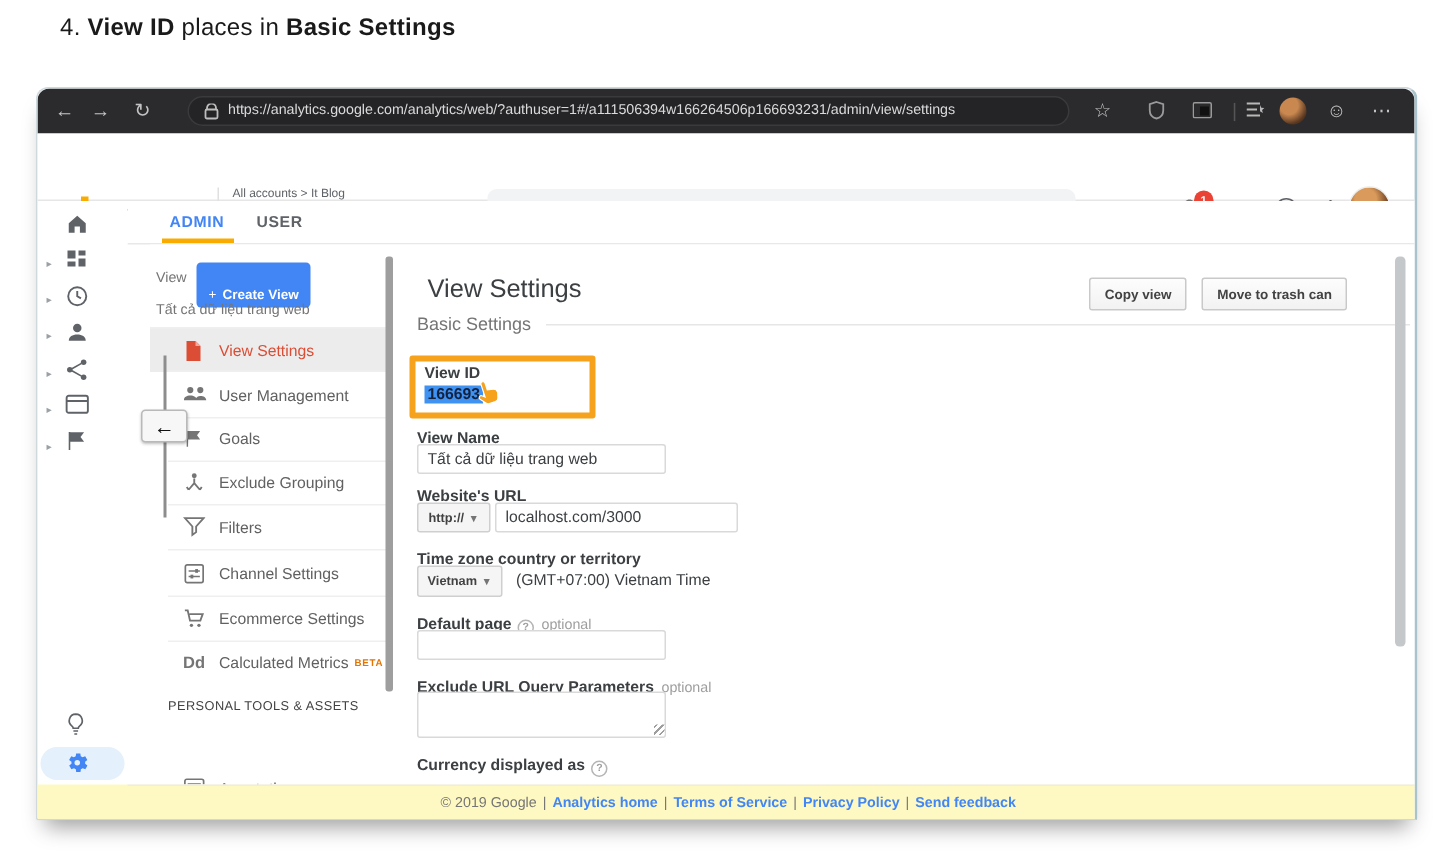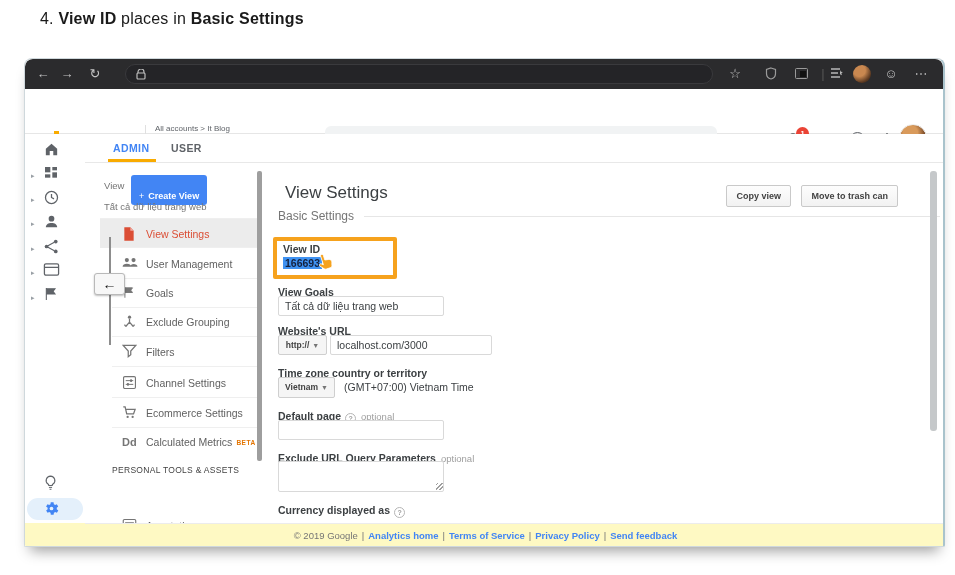--- a/index.html
+++ b/index.html
@@ -126,20 +126,21 @@
     <span class="cicon" style="left:8px">←</span>
     <span class="cicon" style="left:32px">→</span>
     <span class="cicon" style="left:60px">↻</span>
     <div class="urlfield">
       <span class="lockicon">
         <svg width="10" height="11" viewBox="0 0 10 11">
             <path d="M2 4V3a3 3 0 0 1 6 0v1" fill="none" stroke="#bdbdbd" stroke-width="1.2"></path>
             <rect x="1" y="4" width="8" height="6" rx="1" fill="none" stroke="#bdbdbd" stroke-width="1.2"></rect>
           </svg>
       </span>
+      <span class="urltext">https://analytics.google.com/analytics/web/?authuser=1#/a111506394w166264506p166693231/admin/view/settings</span>
     </div>
     <span class="cicon" style="left:700px">☆</span>
     <span class="cicon" style="left:736px">
       <svg width="12" height="13" viewBox="0 0 24 26" style="margin:8px auto 0">
           <path d="M12 2l9 3v8c0 6-4 10-9 11-5-1-9-5-9-11V5z" fill="none" stroke="#9a9a9a" stroke-width="2.4"></path>
         </svg>
     </span>
     <span class="cicon" style="left:766px">
       <svg width="13" height="11" viewBox="0 0 13 11" style="margin:9px auto 0">
           <rect x="0.5" y="0.5" width="12" height="10" rx="1" fill="none" stroke="#9a9a9a"></rect>
@@ -381,21 +382,21 @@
 
     <div class="annobox"></div>
     <span class="flabel" style="left:17px;top:80px;z-index:6">View ID</span>
     <span class="vidval">166693</span>
     <span class="hand">
       <svg width="19" height="19" viewBox="0 0 24 24">
           <path d="M10 2c1 0 1.8.8 1.8 1.8v6.1l4.9.9c1.6.3 2.8 1.7 2.8 3.4 0 .4-.06.8-.17 1.2l-1.1 3.8c-.4 1.3-1.6 2.2-3 2.2H10c-.9 0-1.8-.4-2.4-1.1l-4-4.8c-.5-.6-.5-1.6.1-2.2.6-.6 1.6-.7 2.3-.1l2.2 1.8V3.8C8.2 2.8 9 2 10 2z" fill="#f6a21d" stroke="#fff" stroke-width="1"></path>
         </svg>
     </span>
 
-    <span class="flabel" style="left:12px;top:123px">View Goals</span>
+    <span class="flabel" style="left:12px;top:123px">View Name</span>
     <input class="tinput" style="left: 12px; top: 133px; width: 166px;" value="Tất cả dữ liệu trang web">
 
     <span class="flabel" style="left:12px;top:162px">Website's URL</span>
     <span class="chip" style="left:12px;top:172px;width:49px"><span>http://</span><span class="caret">▼</span></span>
     <input class="tinput" style="left: 64px; top: 172px; width: 162px;" value="localhost.com/3000">
 
     <span class="flabel" style="left:12px;top:204px">Time zone country or territory</span>
     <span class="chip" style="left:12px;top:214px;width:57px;height:21px;line-height:19px"><span>Vietnam</span><span class="caret">▼</span></span>
     <span class="gmt" style="left:78px;top:218px">(GMT+07:00) Vietnam Time</span>
 

